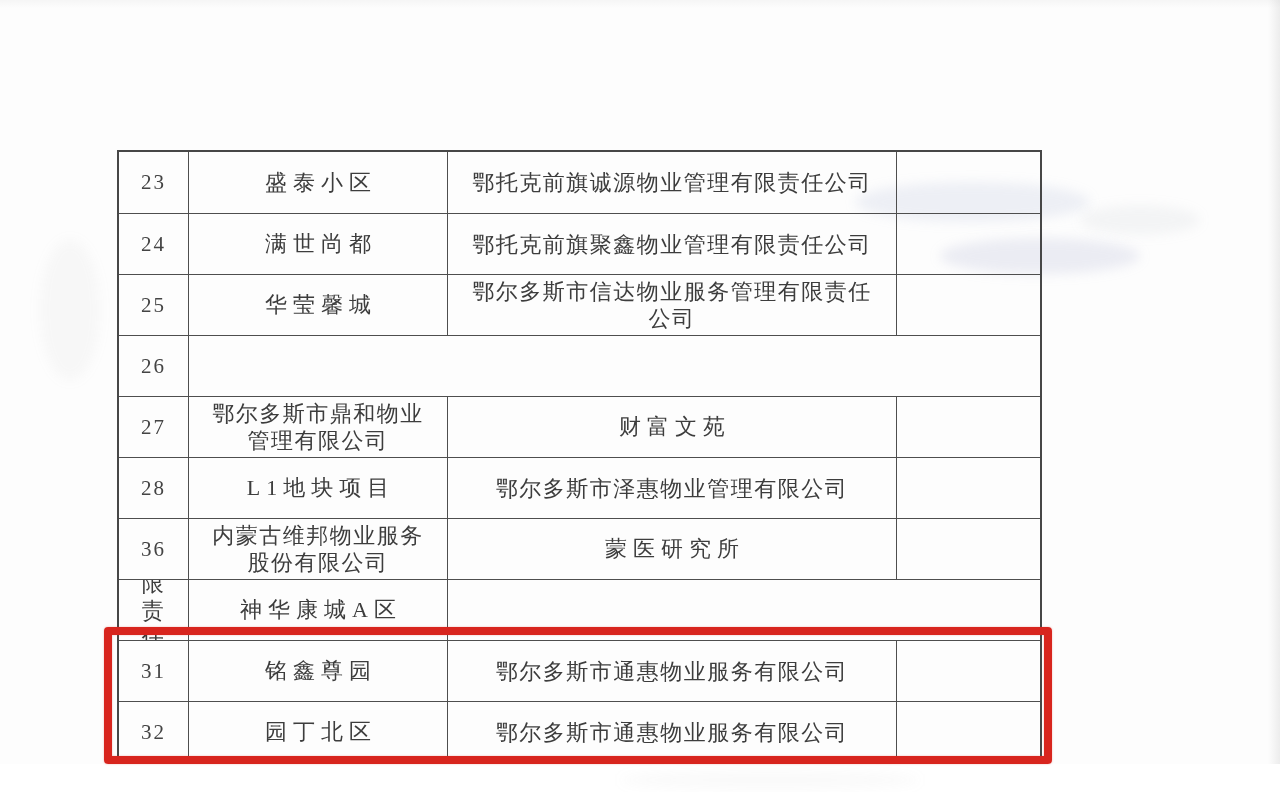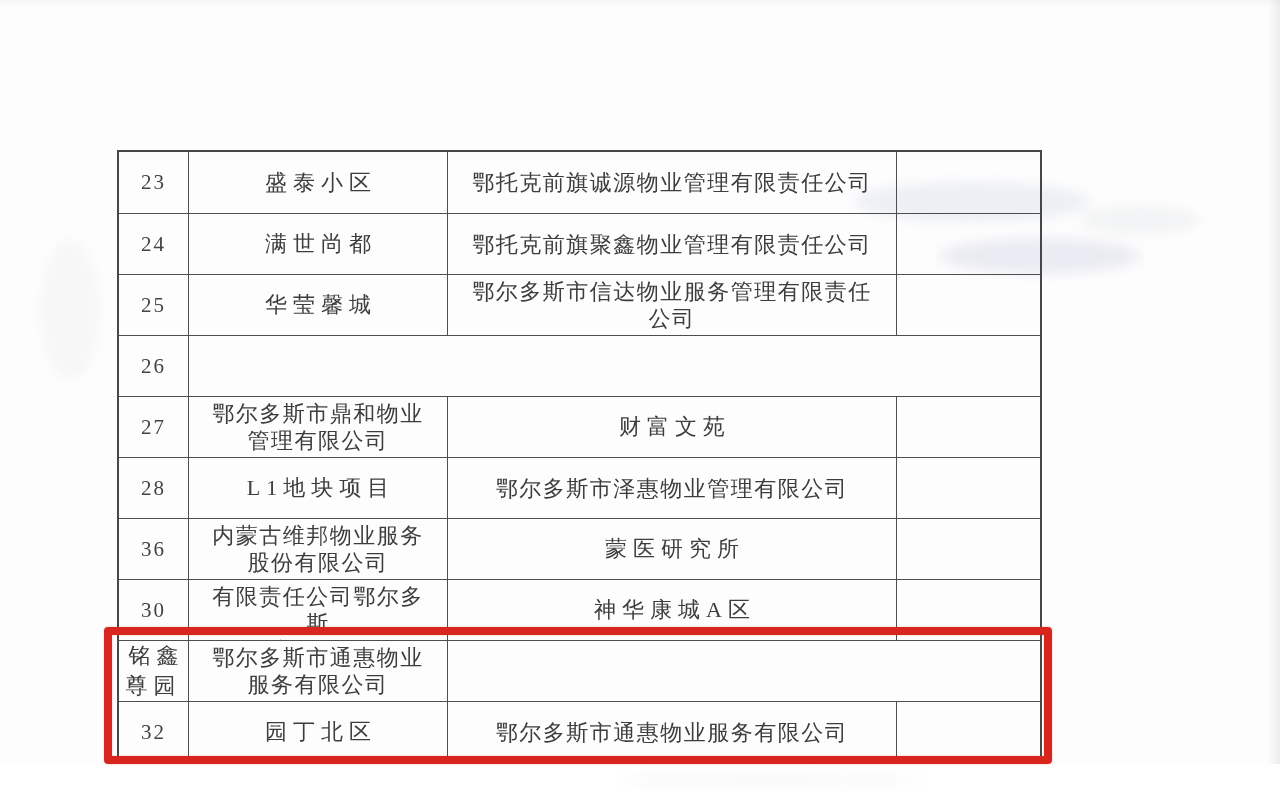--- a/index.html
+++ b/index.html
@@ -132,28 +132,28 @@
     </div>
 
     <div class="tr">
       <div class="td no">36</div>
       <div class="td company">内蒙古维邦物业服务股份有限公司</div>
       <div class="td community">蒙医研究所</div>
       <div class="td note"></div>
     </div>
 
     <div class="tr">
-      <div class="td no">30</div>
       <div class="td company">榆林市银鑫物业管理有限责任公司鄂尔多斯
 市分公司</div>
       <div class="td community">神华康城A区</div>
       <div class="td note"></div>
     </div>
 
     <div class="tr">
+      <div class="td no">31</div>
       <div class="td community">铭鑫尊园</div>
       <div class="td company">鄂尔多斯市通惠物业服务有限公司</div>
       <div class="td note"></div>
     </div>
 
     <div class="tr">
       <div class="td no">32</div>
       <div class="td community">园丁北区</div>
       <div class="td company">鄂尔多斯市通惠物业服务有限公司</div>
       <div class="td note"></div>

